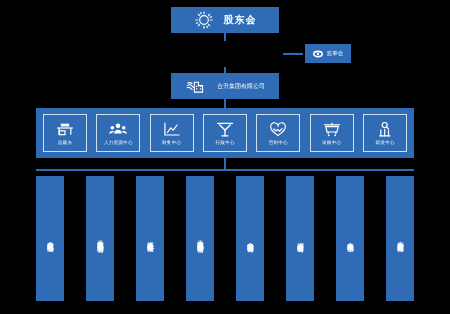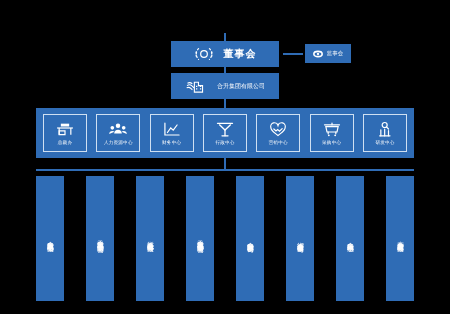--- a/index.html
+++ b/index.html
@@ -136,38 +136,36 @@
   }
 
   svg { display: block; }
   svg * { vector-effect: non-scaling-stroke; }
 </style>
 </head>
 <body>
 
 <div class="chart">
 
-
-  <div class="conn" id="c-share-dir"></div>
-
-  <div class="box top-box" id="box-directors">
+  <div class="box top-box" id="box-shareholders">
     <span class="ico">
-      <svg viewBox="0 0 24 24" width="20" height="20" fill="none" stroke="#ffffff" stroke-width="1.2">
-        <circle cx="12" cy="12" r="4"></circle>
-        <g stroke-linecap="round" stroke-dasharray="1.6 2.4">
-          <path d="M5.5 5.5a9 9 0 0 0 0 13"></path>
-          <path d="M18.5 5.5a9 9 0 0 1 0 13"></path>
-        </g>
+      <svg viewBox="0 0 24 24" width="20" height="20" fill="none" stroke="#ffffff" stroke-width="1.1">
+        <circle cx="12" cy="12" r="5.2"></circle>
         <g stroke-linecap="round">
-          <path d="M2.6 9.5v1.4M2.6 13.1v1.4M21.4 9.5v1.4M21.4 13.1v1.4"></path>
+          <path d="M12 2.2v2.2M12 19.6v2.2M2.2 12h2.2M19.6 12h2.2"></path>
+          <path d="M5.1 5.1l1.6 1.6M17.3 17.3l1.6 1.6M18.9 5.1l-1.6 1.6M6.7 17.3l-1.6 1.6"></path>
+          <path d="M8 2.9l.7 1.9M15.3 19.2l.7 1.9M2.9 16l1.9-.7M19.2 8.7l1.9-.7"></path>
         </g>
       </svg>
     </span>
-    <span class="lbl">董事会</span>
-  </div>
+    <span class="lbl">股东会</span>
+  </div>
+
+  <div class="conn" id="c-share-dir"></div>
+
 
   <div class="conn" id="c-dir-sup"></div>
 
   <div class="box" id="box-supervisors">
     <span class="ico">
       <svg viewBox="0 0 24 24" width="10" height="10" fill="none" stroke="#ffffff" stroke-width="1.6">
         <ellipse cx="12" cy="12" rx="10" ry="6.4"></ellipse>
         <circle cx="12" cy="12" r="2.8" fill="#ffffff" stroke="none"></circle>
       </svg>
     </span>

